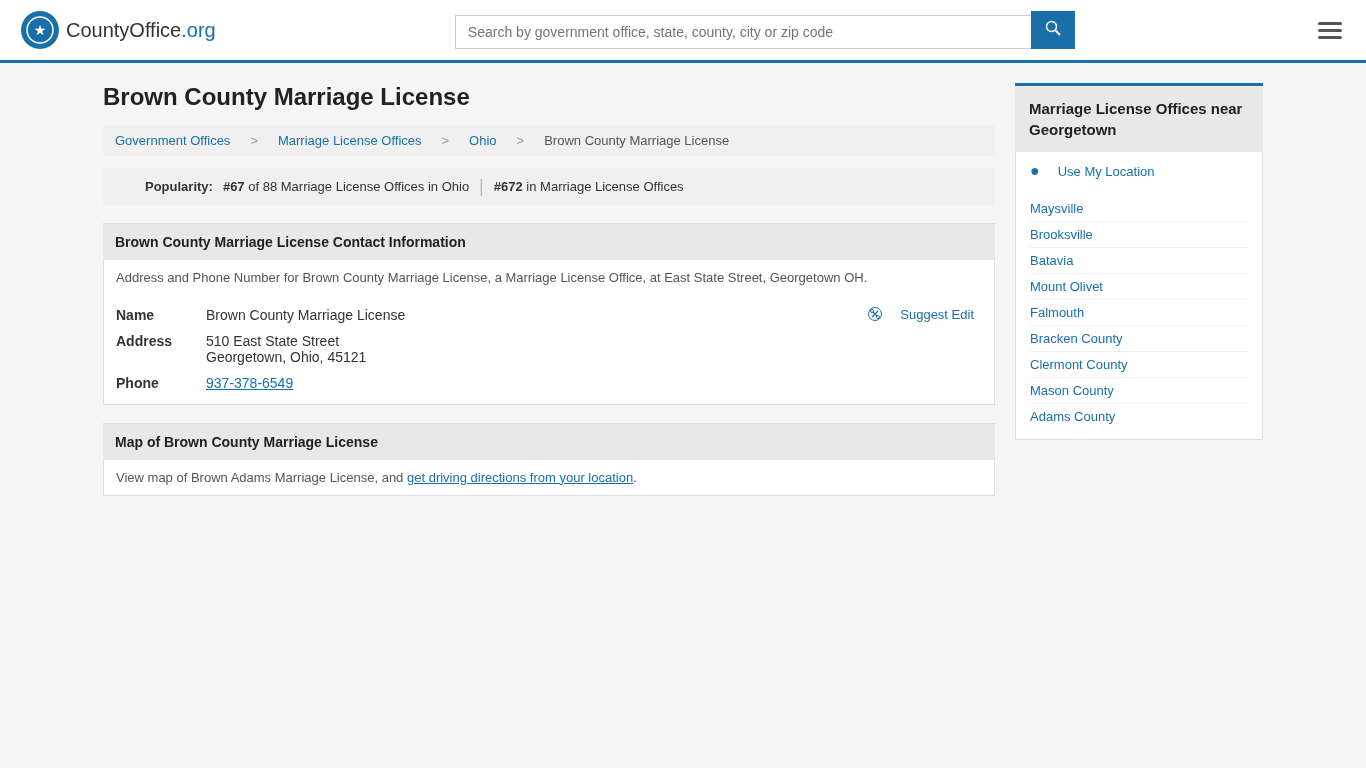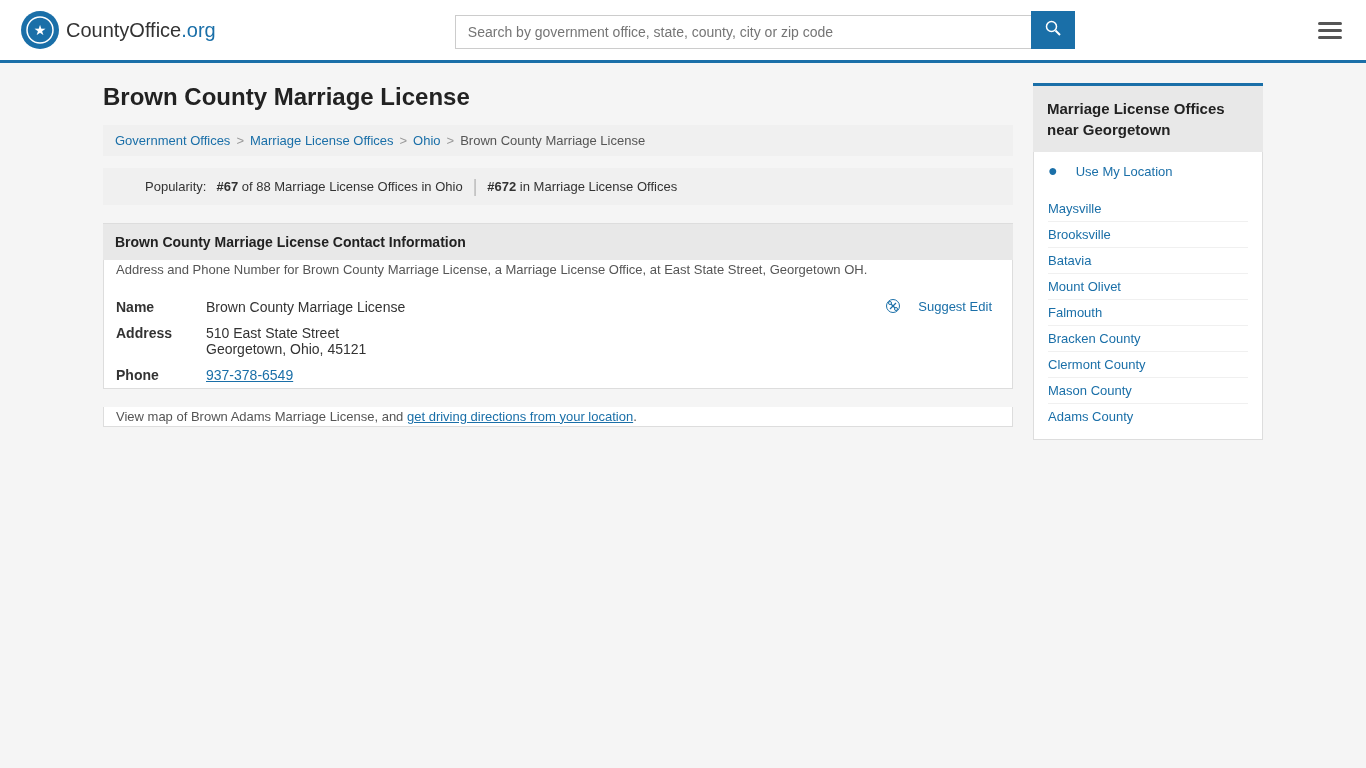--- a/index.html
+++ b/index.html
@@ -78,80 +78,80 @@
       margin: 0 auto;
       padding: 20px 20px;
       display: flex;
       gap: 20px;
       align-items: flex-start;
     }
     #content-area {
       flex: 1;
     }
     #sidebar {
-      width: 230px;
+      width: 248px;
       flex-shrink: 0;
     }
 
     
     #page-title {
       font-size: 24px;
       font-weight: bold;
       color: #222;
       margin-bottom: 14px;
     }
 
     
     #breadcrumb {
       background: #f0f0f0;
       padding: 8px 12px;
       font-size: 13px;
       color: #555;
       margin-bottom: 12px;
       display: flex;
       align-items: center;
-      gap: 6px;
+      gap: 20px;
       flex-wrap: wrap;
     }
     #breadcrumb a {
       color: #1a6fa8;
       text-decoration: none;
     }
     .breadcrumb-sep { color: #999; }
 
     
     #popularity-bar {
       background: #f0f0f0;
       padding: 8px 12px;
       font-size: 13px;
       margin-bottom: 18px;
       display: flex;
       align-items: center;
       gap: 10px;
       flex-wrap: wrap;
     }
-    #popularity-bar .label { font-weight: normal; padding-left: 30px; }
+    #popularity-bar .label { font-weight: bold; padding-left: 30px; }
     #popularity-bar .sep { color: #bbb; font-size: 18px; }
     #popularity-bar strong { color: #333; }
 
     
     .section-header {
       background: #e8e8e8;
       padding: 10px 12px;
       font-size: 14px;
       font-weight: bold;
       color: #222;
       margin-bottom: 0;
       border-top: 1px solid #ddd;
     }
     .section-body {
       background: #fff;
       border: 1px solid #ddd;
       border-top: none;
-      padding: 0 12px;
+      padding: 8px 12px;
       margin-bottom: 18px;
     }
 
     
     .info-desc {
       color: #555;
       margin-bottom: 14px;
       line-height: 1.5;
       font-size: 13px;
     }
@@ -347,20 +347,21 @@
             <td>
               <a href="#">937-378-6549</a>
             </td>
           </tr>
         </tbody>
           </table>
       </div>
     </div>
 
     <div>
+      <div class="section-header">Map of Brown County Marriage License</div>
       <div class="section-body">
         <p class="map-desc">
           <span>View map of Brown Adams Marriage License, and </span><a href="#">get driving directions from your location</a><span>.</span>
         </p>
       </div>
     </div>
 
   </div>
 
   <div id="sidebar">

